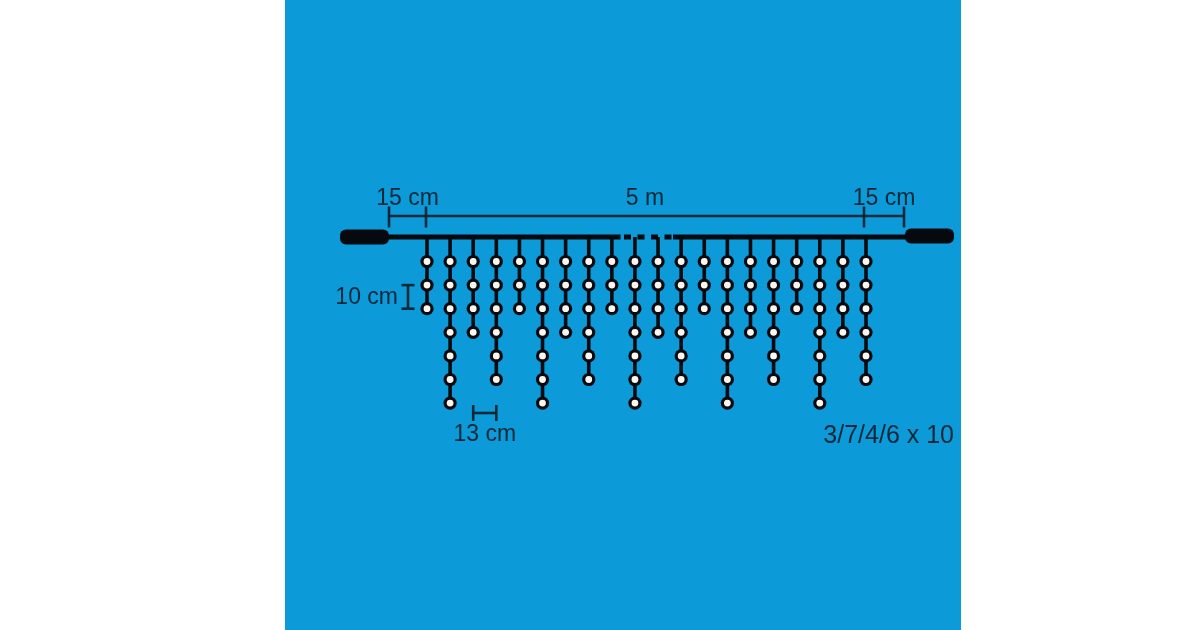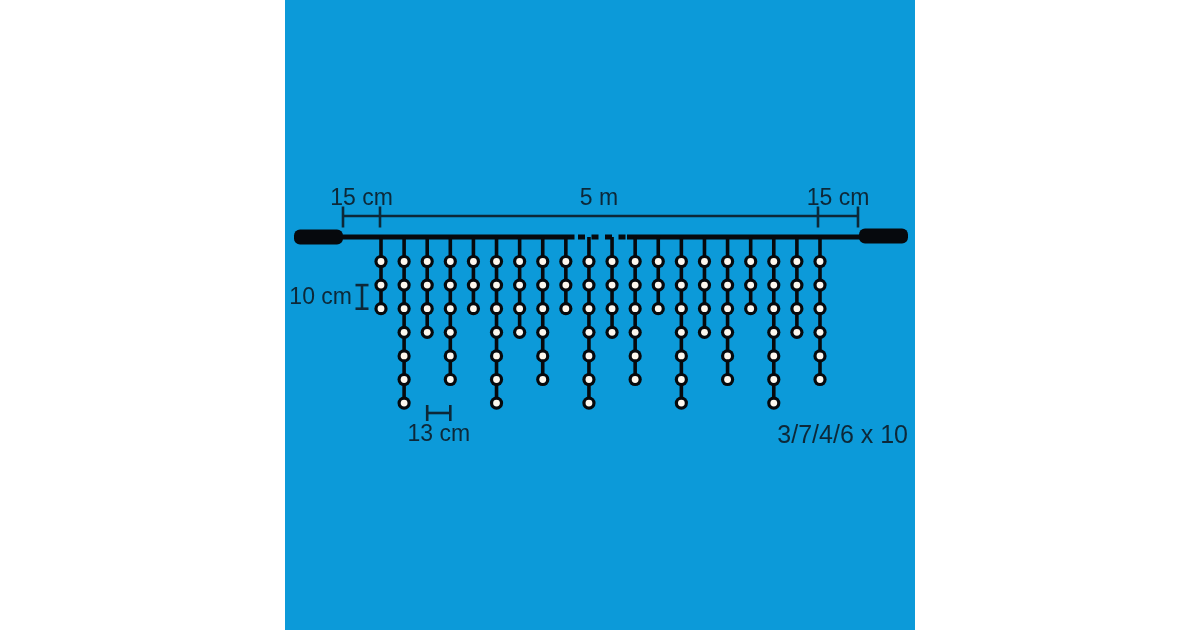--- a/index.html
+++ b/index.html
@@ -14,20 +14,21 @@
     width:1200px;height:630px;
     background:var(--page);
     font-family:"Liberation Sans",sans-serif;
     overflow:hidden;
   }
   .page{position:relative;width:1200px;height:630px;background:var(--page);}
   .stage{
     position:absolute;left:285px;top:0;
     width:630px;height:630px;
     background:var(--bg);
+    padding-left:46px;
   }
   svg{display:block;}
   .wire-stroke{stroke:var(--wire);}
   .dim-stroke{stroke:var(--ink);fill:none;}
   .dim-text{
     fill:var(--ink);
     font-family:"Liberation Sans",sans-serif;
     font-size:23px;
   }
   .pattern-text{

